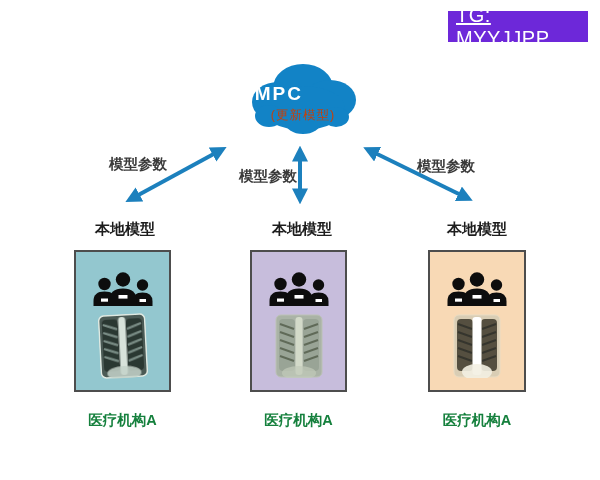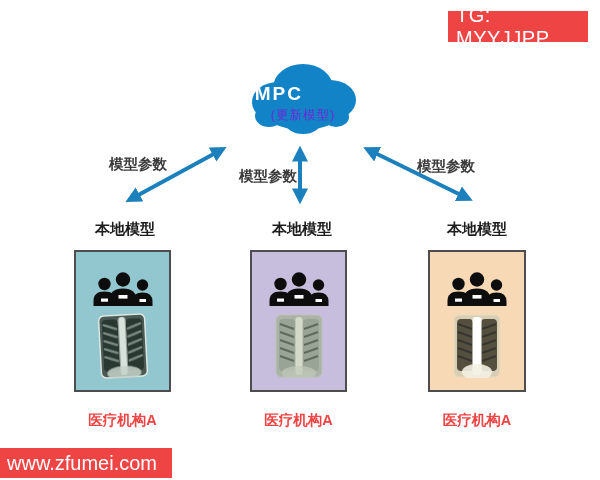--- a/index.html
+++ b/index.html
@@ -2,31 +2,31 @@
 <html><head>
 <meta charset="utf-8">
 <style>
   html,body { margin:0; padding:0; background:#ffffff; }
   .stage {
     position:relative; width:600px; height:480px; background:#ffffff;
     font-family:"Liberation Sans","DejaVu Sans",sans-serif; overflow:hidden;
   }
 
   
-  .wm { position:absolute; background:#ef4444; color:#ffffff; display:flex; align-items:center; }
+  .wm { position:absolute; background:#6d28d9; color:#ffffff; display:flex; align-items:center;text-decoration:underline; }
   .wm-tr { top:11px; right:12px; width:140px; height:31px; font-size:20px; padding-left:8px; box-sizing:border-box; letter-spacing:.5px; }
   .wm-bl { top:448px; left:0; width:172px; height:30px; font-size:20px; padding-left:7px; box-sizing:border-box; }
 
   
   .cloud-wrap { position:absolute; left:240px; top:56px; width:126px; height:84px; }
   .cloud-svg { position:absolute; inset:0; width:100%; height:100%; }
   .cloud-title { position:absolute; top:27px; left:0; width:100%; 
                  color:#fff; font-size:19px; font-weight:bold; letter-spacing:2px; }
   .cloud-sub   { position:absolute; top:51px; left:0; width:100%; text-align:center;
-                 color:#6d28d9; font-size:12.5px; letter-spacing:1px; }
+                 color:#c2410c; font-size:12.5px; letter-spacing:1px; }
 
   
   .arrows { position:absolute; left:0; top:0; width:600px; height:480px; pointer-events:none; }
   .arrows line { stroke:#1c80bd; stroke-width:4; }
 
   
   .lbl { position:absolute; color:#3a3a3a; font-weight:600; font-size:14.5px; white-space:nowrap; }
   .param-1 { left:109px; top:155px; }
   .param-2 { left:239px; top:167px; }
   .param-3 { left:417px; top:157px; }
@@ -58,32 +58,31 @@
   .xray-b .xr-spine{ fill:#d3dac9; }
   .xray-b .xr-dia  { fill:#c2cab9; opacity:.7; }
 
   .xray-c .xr-bg   { fill:#d9cdb4; stroke:#e8dcc4; stroke-width:1; }
   .xray-c .xr-lung { fill:#55503f; }
   .xray-c .xr-ribs { stroke:#31302a; opacity:.85; }
   .xray-c .xr-spine{ fill:#ffffff; }
   .xray-c .xr-dia  { fill:#f3efe2; opacity:.9; }
 
   
-  .inst { position:absolute; top:411px; font-size:14.5px; font-weight:600; color:#ef4444; text-align:center; }
+  .inst { position:absolute; top:411px; font-size:14.5px; font-weight:600; color:#15803d; text-align:center; }
   .inst-a { left:74px;  width:97px; }
   .inst-b { left:250px; width:97px; }
   .inst-c { left:428px; width:98px; }
 </style>
 </head>
 <body>
 
 <div class="stage">
 
   <div class="wm wm-tr">TG: MYYJJPP</div>
-  <div class="wm wm-bl">www.zfumei.com</div>
 
   <svg class="arrows" viewBox="0 0 600 480">
     <defs>
       <marker id="ah" viewBox="0 0 10 10" refX="6" refY="5" markerWidth="4" markerHeight="4" orient="auto-start-reverse">
         <path d="M0 0 L10 5 L0 10 Z" fill="#1c80bd"></path>
       </marker>
     </defs>
     <line x1="131" y1="199" x2="221" y2="150" marker-start="url(#ah)" marker-end="url(#ah)"></line>
     <line x1="300" y1="198" x2="300" y2="152" marker-start="url(#ah)" marker-end="url(#ah)"></line>
     <line x1="369" y1="150" x2="467" y2="198" marker-start="url(#ah)" marker-end="url(#ah)"></line>

